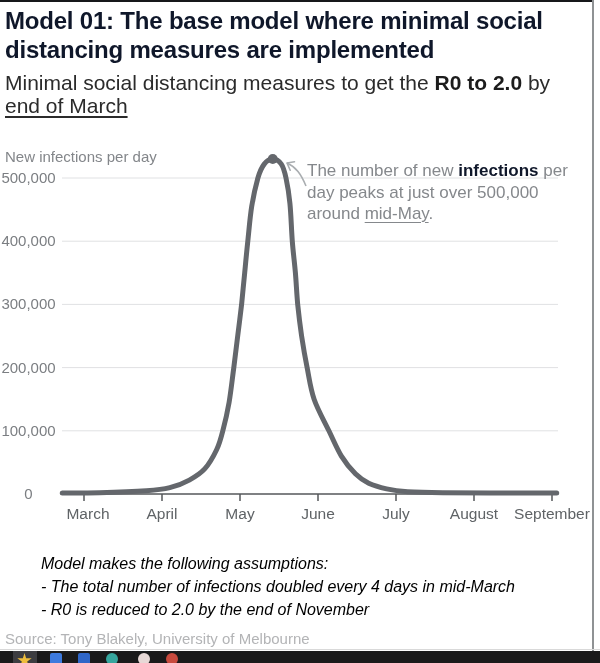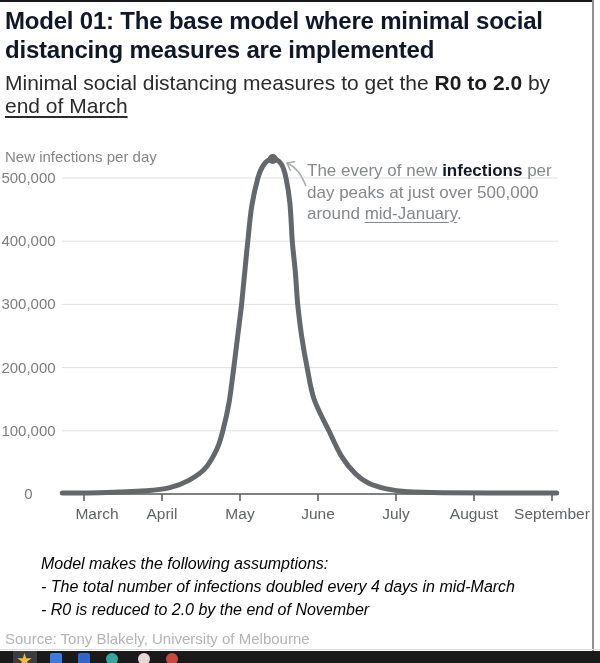--- a/index.html
+++ b/index.html
@@ -81,28 +81,28 @@
       <line x1="318" y1="354" x2="318" y2="361" stroke="#55575a" stroke-width="1.5"></line>
       <line x1="396" y1="354" x2="396" y2="361" stroke="#55575a" stroke-width="1.5"></line>
       <line x1="474" y1="354" x2="474" y2="361" stroke="#55575a" stroke-width="1.5"></line>
       <line x1="552" y1="354" x2="552" y2="361" stroke="#55575a" stroke-width="1.5"></line>
       <path d="M 62.2,353.1 C 68.4,353.0 85.6,353.1 99.6,352.7 C 113.6,352.4 134.7,351.7 146.4,350.8 C 158.1,350.0 162.7,349.5 169.8,347.7 C 177.0,345.9 183.5,343.3 189.3,340.1 C 195.2,336.9 200.4,333.8 204.9,328.7 C 209.4,323.7 213.6,316.1 216.6,309.8 C 219.6,303.4 220.8,298.7 222.8,290.8 C 224.9,282.9 227.3,272.9 229.1,262.4 C 230.9,251.8 232.3,238.7 233.8,227.6 C 235.2,216.5 236.4,206.5 237.7,196.0 C 239.0,185.5 240.4,174.9 241.6,164.4 C 242.7,153.9 243.6,143.3 244.7,132.8 C 245.7,122.3 246.6,112.3 247.8,101.2 C 249.0,90.1 250.0,77.0 251.7,66.4 C 253.4,55.9 255.9,45.1 257.9,38.0 C 260.0,30.9 261.7,27.3 264.2,24.1 C 266.6,20.9 269.9,19.0 272.8,19.0 C 275.6,19.0 279.1,20.9 281.3,24.1 C 283.5,27.3 284.6,31.5 286.0,38.0 C 287.4,44.5 288.9,52.7 289.9,63.3 C 291.0,73.8 291.4,89.6 292.3,101.2 C 293.2,112.8 294.5,122.3 295.4,132.8 C 296.3,143.3 296.7,153.9 297.7,164.4 C 298.8,174.9 300.1,185.5 301.6,196.0 C 303.2,206.5 305.0,217.1 307.1,227.6 C 309.2,238.1 310.5,248.7 314.1,259.2 C 317.7,269.7 324.4,281.3 328.9,290.8 C 333.5,300.3 337.0,308.9 341.4,316.1 C 345.8,323.2 350.9,329.2 355.4,333.8 C 360.0,338.3 363.5,340.7 368.7,343.3 C 373.9,345.8 380.1,347.5 386.6,348.9 C 393.1,350.4 398.3,351.2 407.7,351.8 C 417.1,352.4 429.1,352.6 442.8,352.7 C 456.4,352.9 470.6,352.8 489.6,352.9 C 508.6,352.9 545.5,352.9 556.7,352.9" fill="none" stroke="#64676c" stroke-width="5" stroke-linecap="round" stroke-linejoin="round"></path>
       <circle cx="272.76" cy="19.039999999999964" r="5" fill="#64676c"></circle>
       <path d="M 306,46 C 301,34 296,27 287,23" fill="none" stroke="#a9adb0" stroke-width="1.6"></path>
       <path d="M 287,23 L 294.5,21.8 M 287,23 L 290.2,30.2" fill="none" stroke="#a9adb0" stroke-width="1.6" stroke-linecap="round"></path>
     </svg>
   <div class="ylabel">New infections per day</div>
-  <div class="anno"><span>The every of new </span><b>infections</b><span> per day peaks at just over 500,000 around </span><span class="u">mid-January</span><span>.</span></div>
+  <div class="anno"><span>The number of new </span><b>infections</b><span> per day peaks at just over 500,000 around </span><span class="u">mid-May</span><span>.</span></div>
 <div class="ytick" style="top: 29px;">500,000</div>
     <div class="ytick" style="top: 92.2px;">400,000</div>
     <div class="ytick" style="top: 155.4px;">300,000</div>
     <div class="ytick" style="top: 218.6px;">200,000</div>
     <div class="ytick" style="top: 281.8px;">100,000</div>
     <div class="ytick" style="top: 345px; padding-right: 16px;">0</div>
-    <div class="xtick" style="left: 52px; top: 364px;">March</div>
+    <div class="xtick" style="left: 43px; top: 364px;">March</div>
     <div class="xtick" style="left: 117px; top: 364px;">April</div>
     <div class="xtick" style="left: 195px; top: 364px;">May</div>
     <div class="xtick" style="left: 273px; top: 364px;">June</div>
     <div class="xtick" style="left: 351px; top: 364px;">July</div>
     <div class="xtick" style="left: 429px; top: 364px;">August</div>
     <div class="xtick" style="left: 507px; top: 364px;">September</div>
   </div>
 
 <div class="assumptions">
   <div>Model makes the following assumptions:</div>

